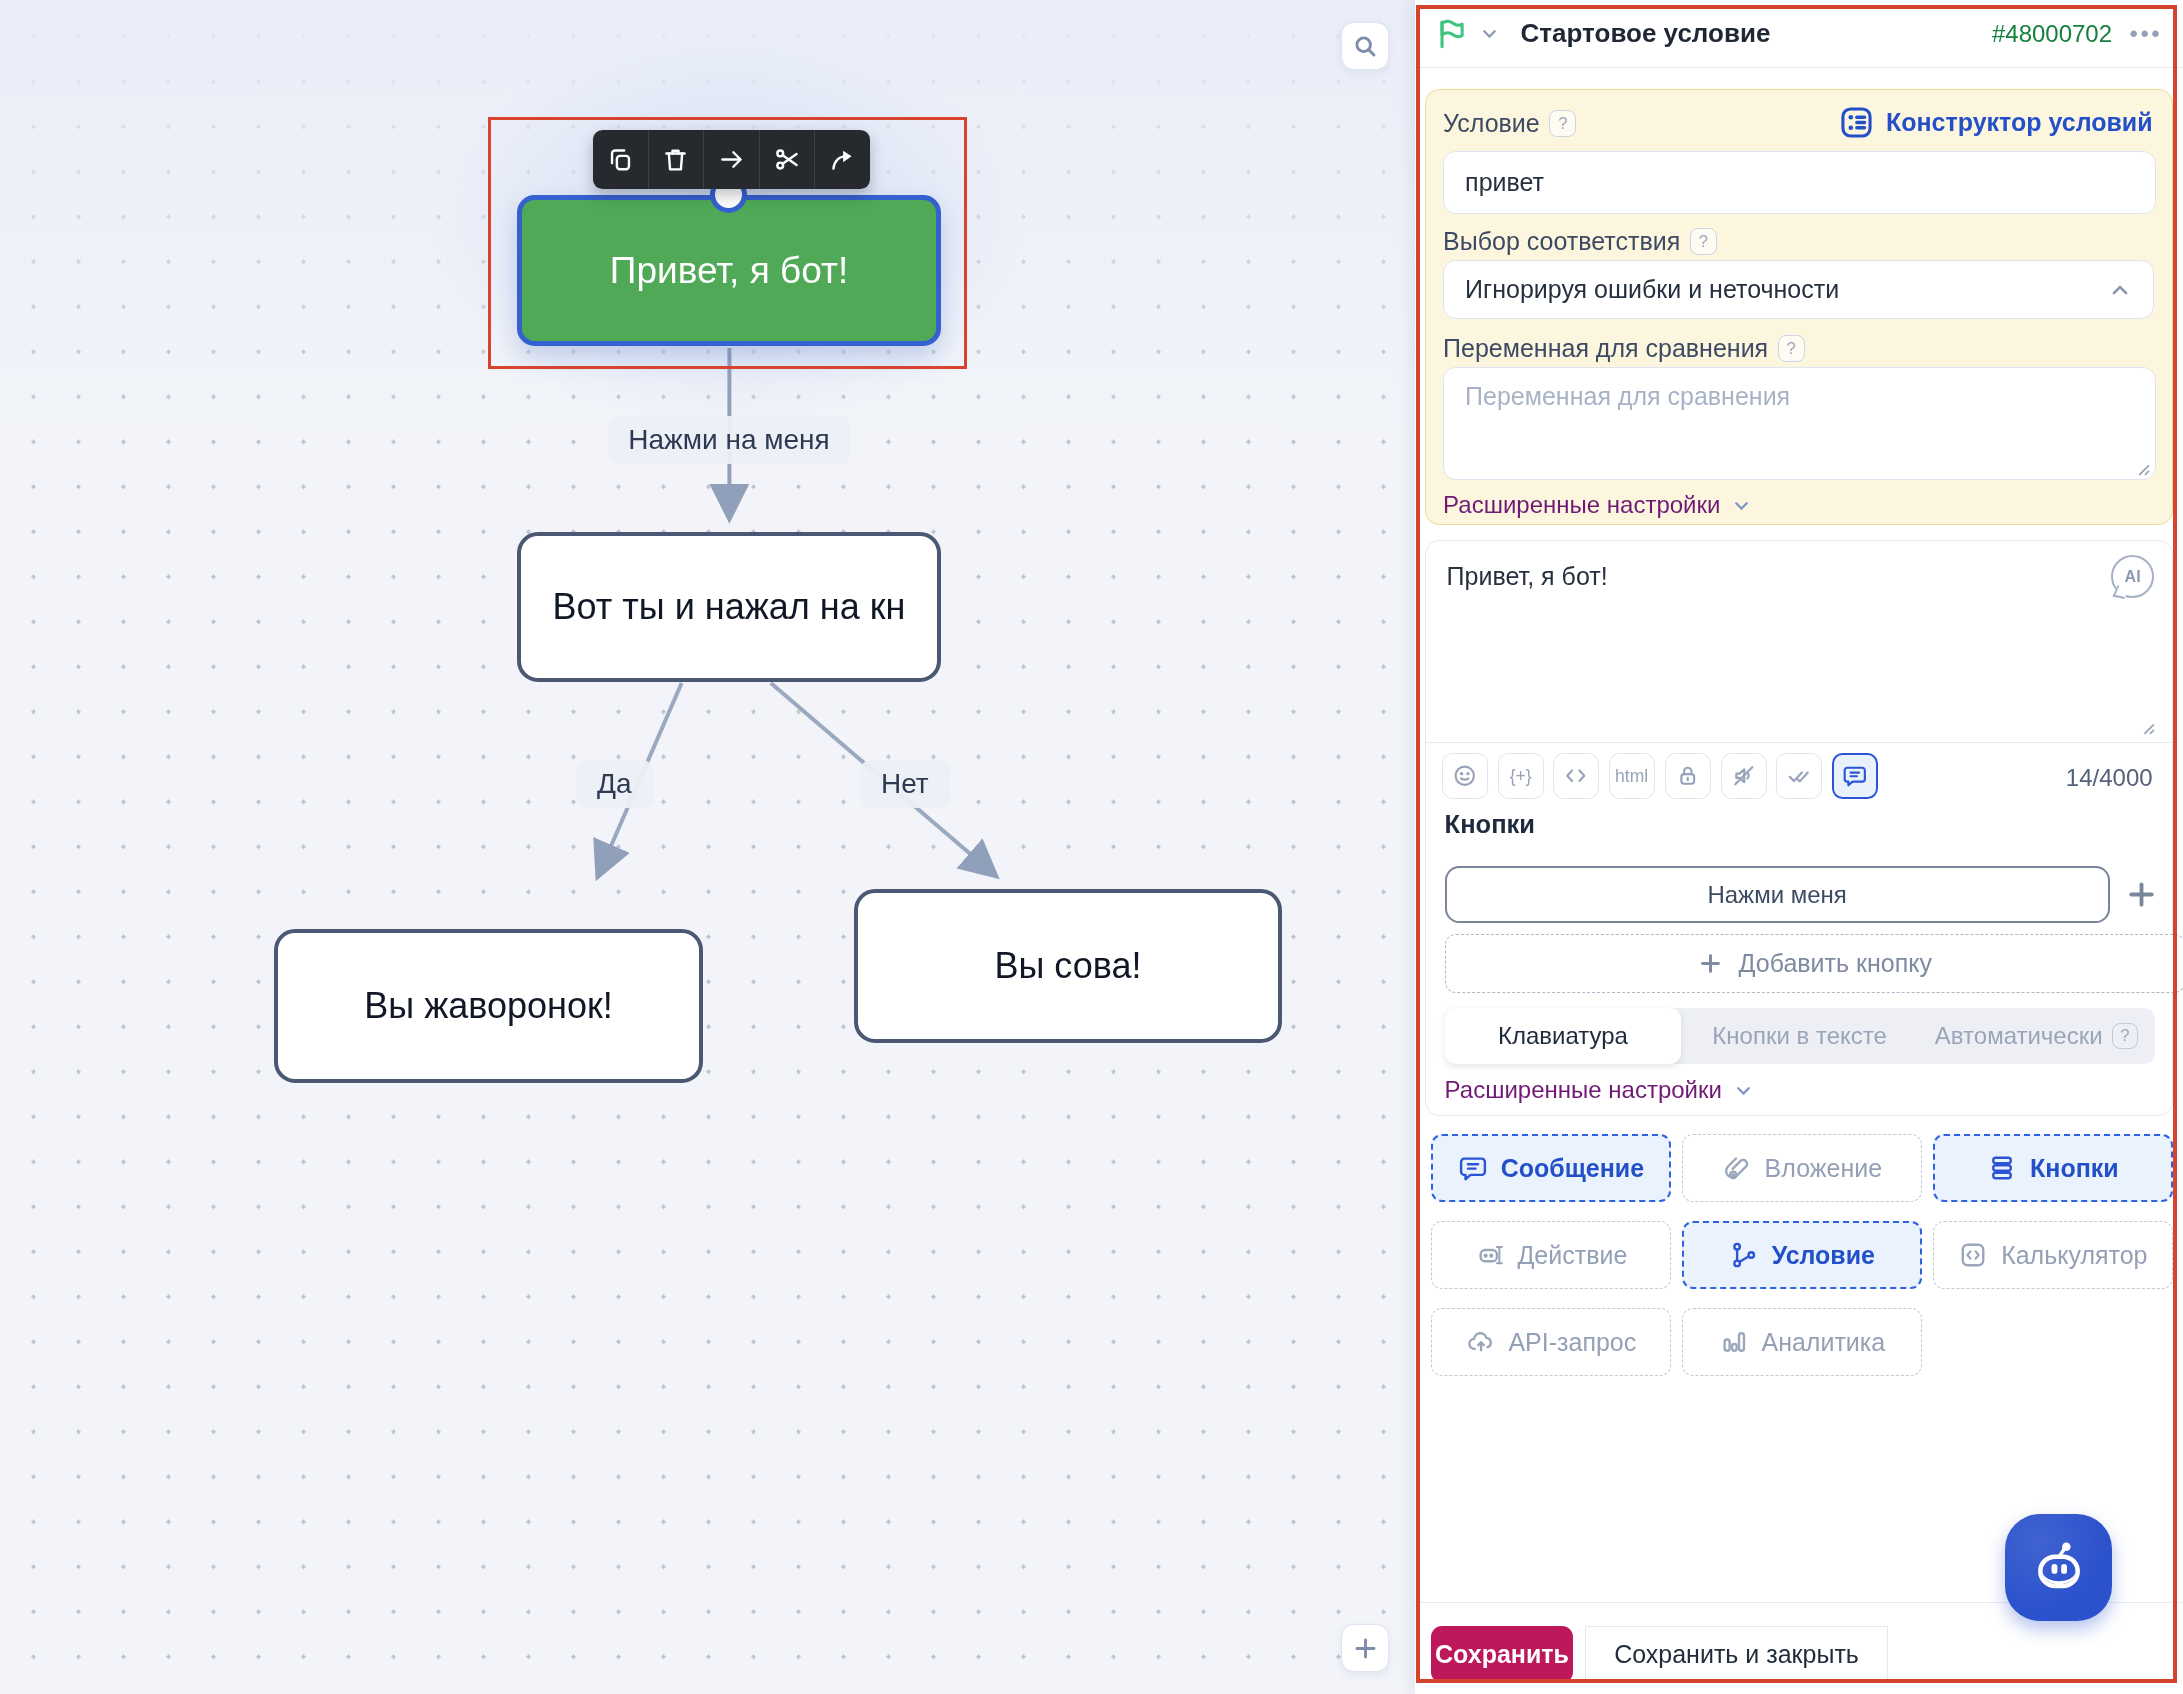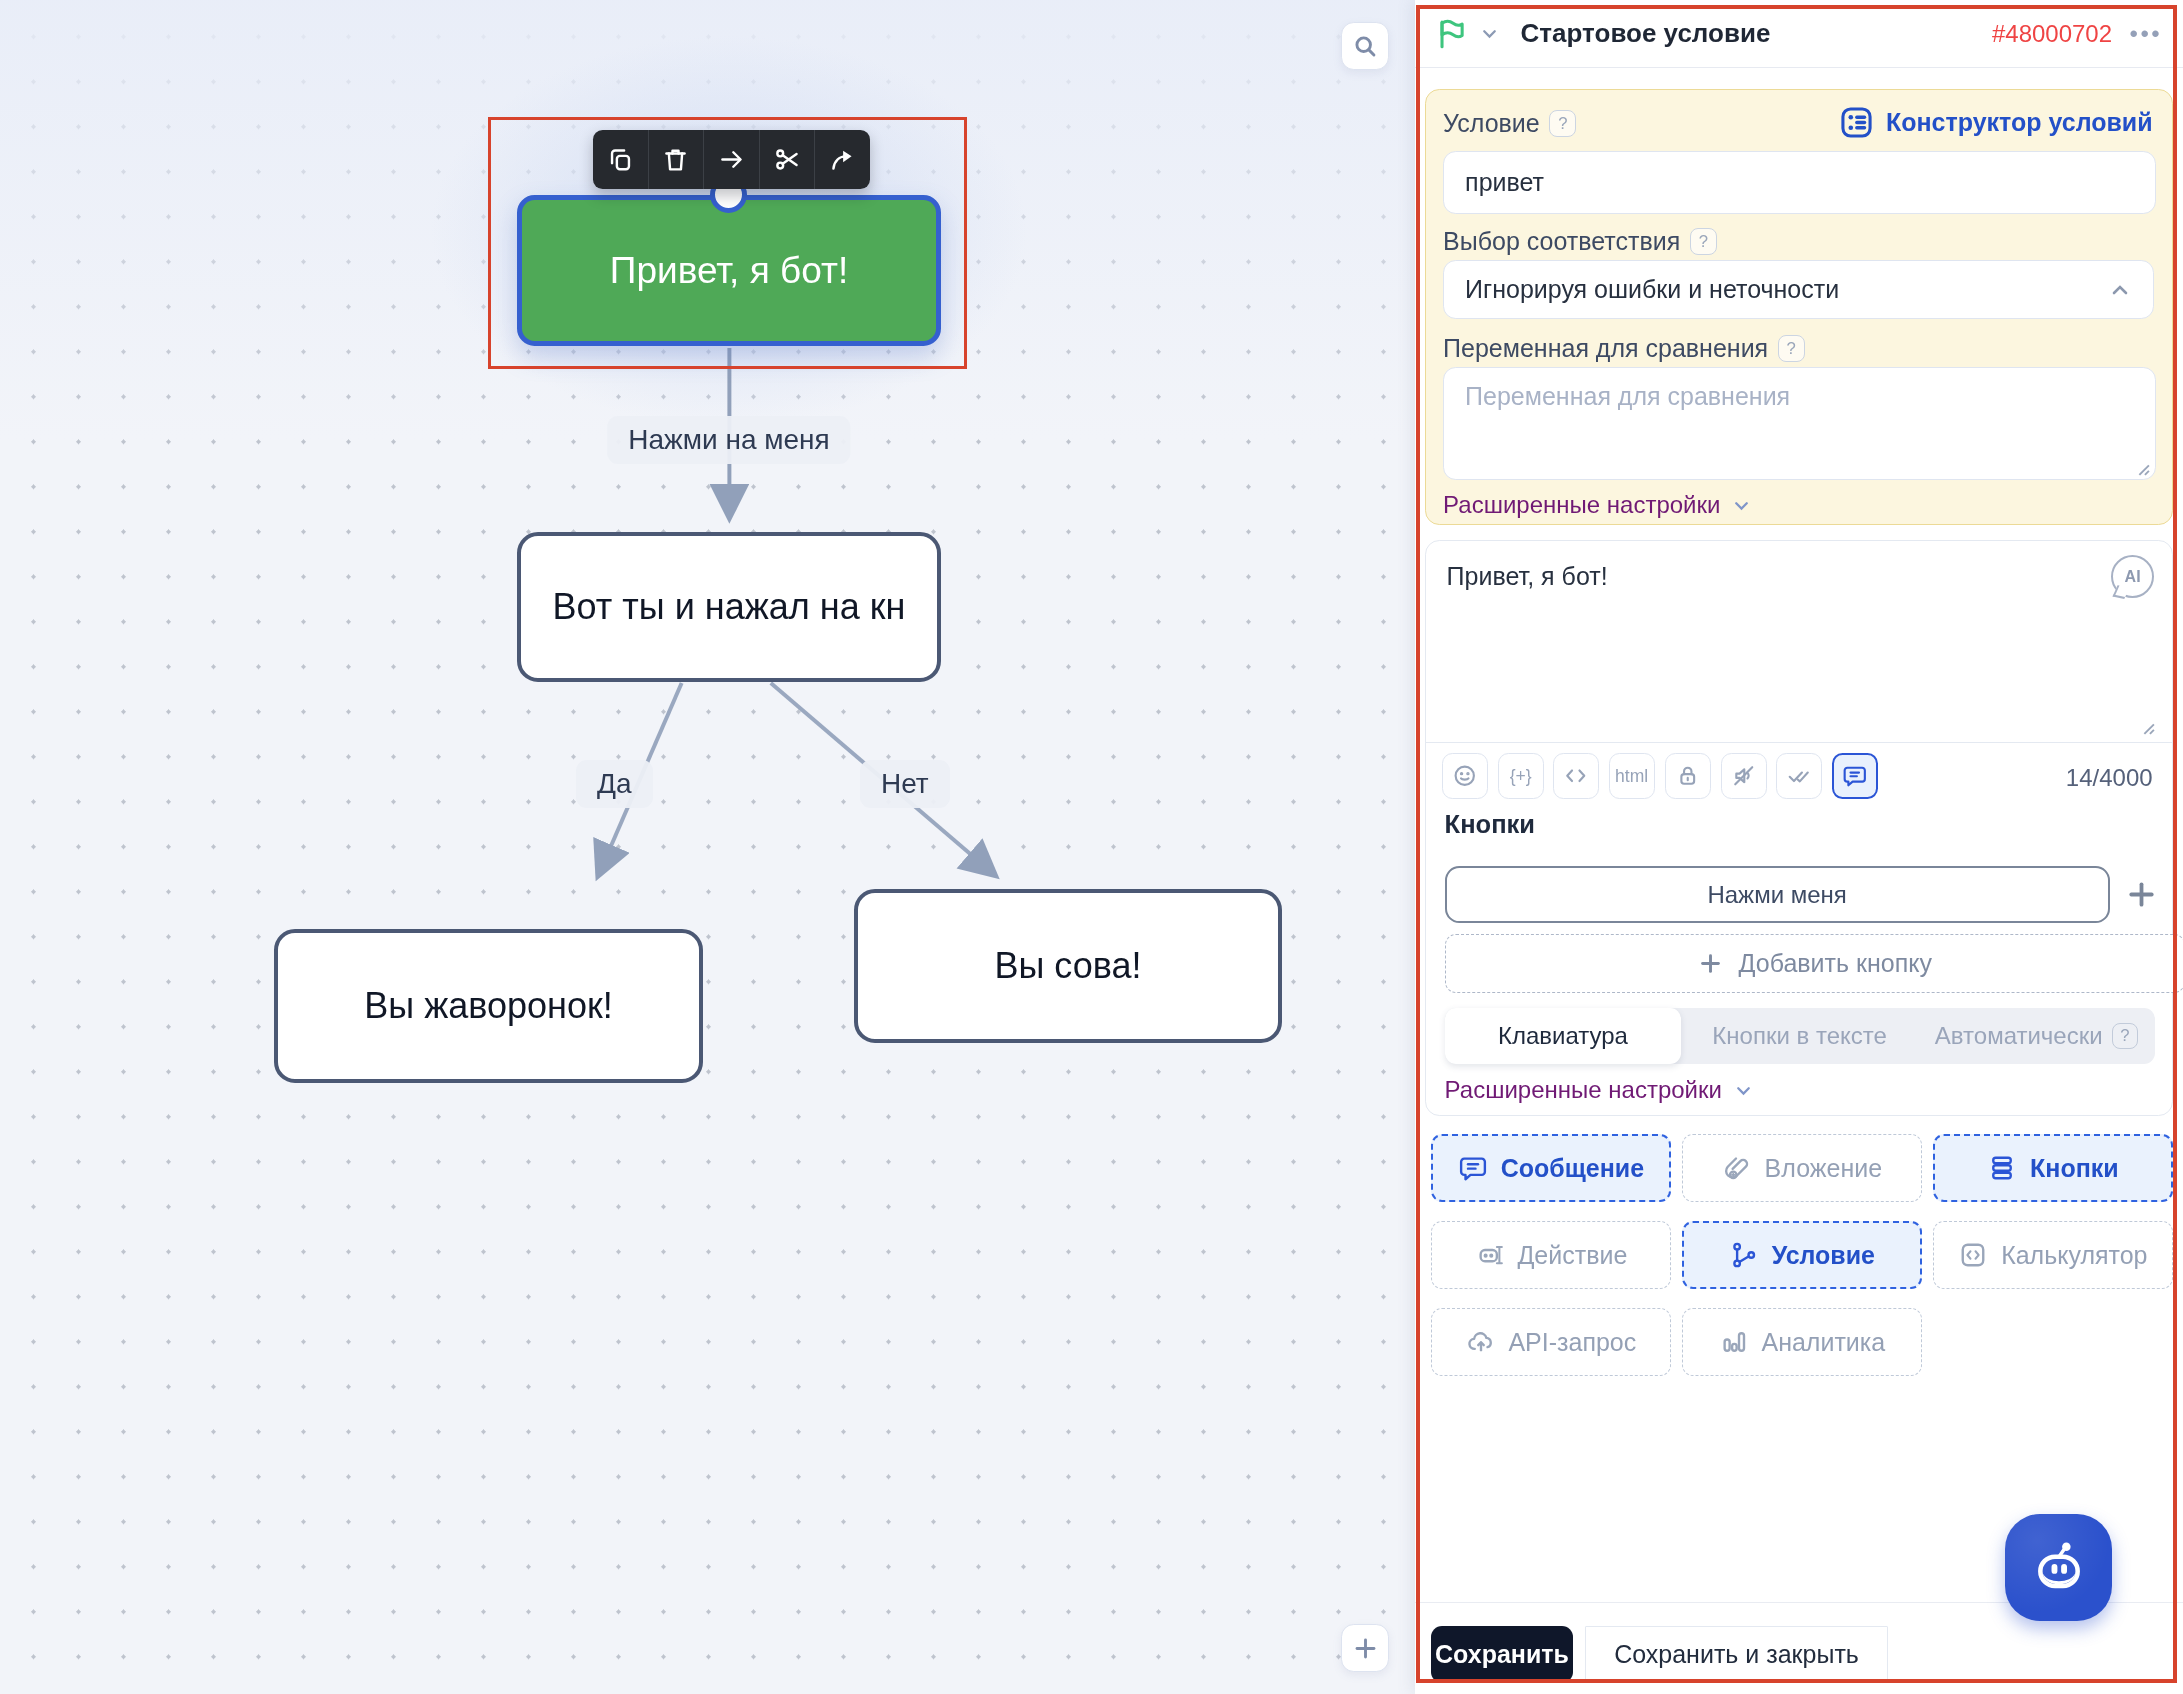--- a/index.html
+++ b/index.html
@@ -79,21 +79,21 @@
     border:4px solid #d7432c; z-index:40; pointer-events:none;
   }
   #panel-header {
     position:absolute; left:0; top:0; width:100%; height:68px; background:#fff;
     border-bottom:1.6px solid #e7eaf1; display:flex; align-items:center; z-index:10;
   }
   #flag-wrap { margin-left:19px; display:flex; align-items:center; cursor:pointer; }
   #flag-wrap svg.flag { width:35px; height:35px; stroke:#3ec57e; fill:none; stroke-width:2.1; stroke-linecap:round; stroke-linejoin:round; }
   #flag-wrap svg.chev { width:21px; height:21px; stroke:#8c9ab4; fill:none; stroke-width:2.6; stroke-linecap:round; margin-left:9.6px; }
   #panel-title { margin-left:21px; font-size:26px; color:#1f2735; font-weight:bold; }
-  #panel-id { margin-left:auto; font-size:24px; color:#ef4444; }
+  #panel-id { margin-left:auto; font-size:24px; color:#15803d; }
   #panel-menu { margin:0 21px 0 17.5px; font-size:24px; color:#94a0b8; letter-spacing:2.4px; cursor:pointer; }
 
   
   #cond-card {
     position:absolute; left:9.6px; top:89px; width:748px; height:436px;
     background:#fcf6df; border:1.6px solid #ecda96; border-radius:14.3px; z-index:9;
   }
   .field-label { position:absolute; font-size:25px; color:#3d4a63; display:flex; align-items:center; gap:9.6px; }
   .qbadge {
     width:27px; height:27px; border:1.6px solid #ccd5e2; border-radius:8px;
@@ -204,21 +204,21 @@
   #robot-fab {
     position:absolute; left:590px; top:1514px; width:107px; height:107px;
     background:#2b51cc; border-radius:35px; z-index:11; cursor:pointer;
     display:flex; align-items:center; justify-content:center;
     background-image:radial-gradient(72px 72px at 30% 25%, rgba(255,255,255,.10), rgba(255,255,255,0));
     box-shadow:0 8px 17.5px rgba(43,81,204,.35);
   }
   #robot-fab svg { width:64px; height:64px; }
   #save-btn {
     position:absolute; left:16px; top:1626px; width:142px; height:57px;
-    background:#0f172a; border:none; border-radius:11px; color:#fff;
+    background:#be185d; border:none; border-radius:11px; color:#fff;
     font-size:25px; font-weight:bold; cursor:pointer; z-index:10;
     font-family:"Liberation Sans", sans-serif;
   }
   #save-close-btn {
     position:absolute; left:170px; top:1626px; width:303px; height:57px;
     background:#fff; border:1.6px solid #e4e9f1; border-radius:1px; color:#222c3d;
     font-size:25px; cursor:pointer; z-index:10;
     font-family:"Liberation Sans", sans-serif;
   }
 </style>

